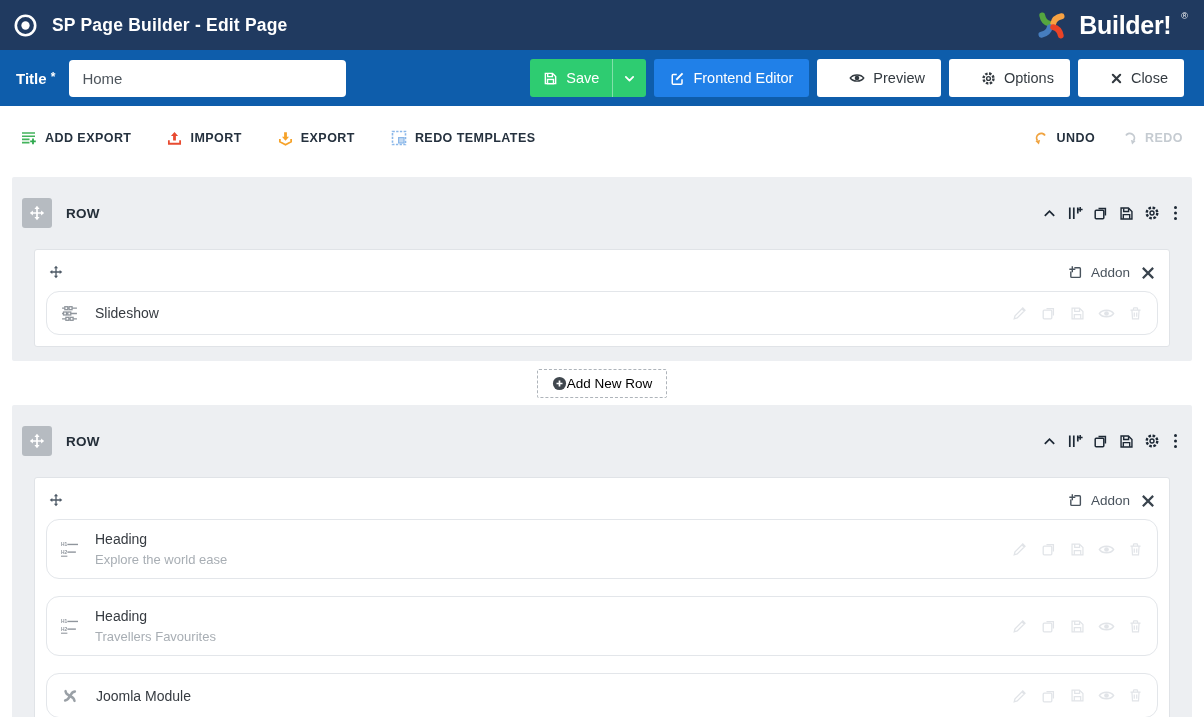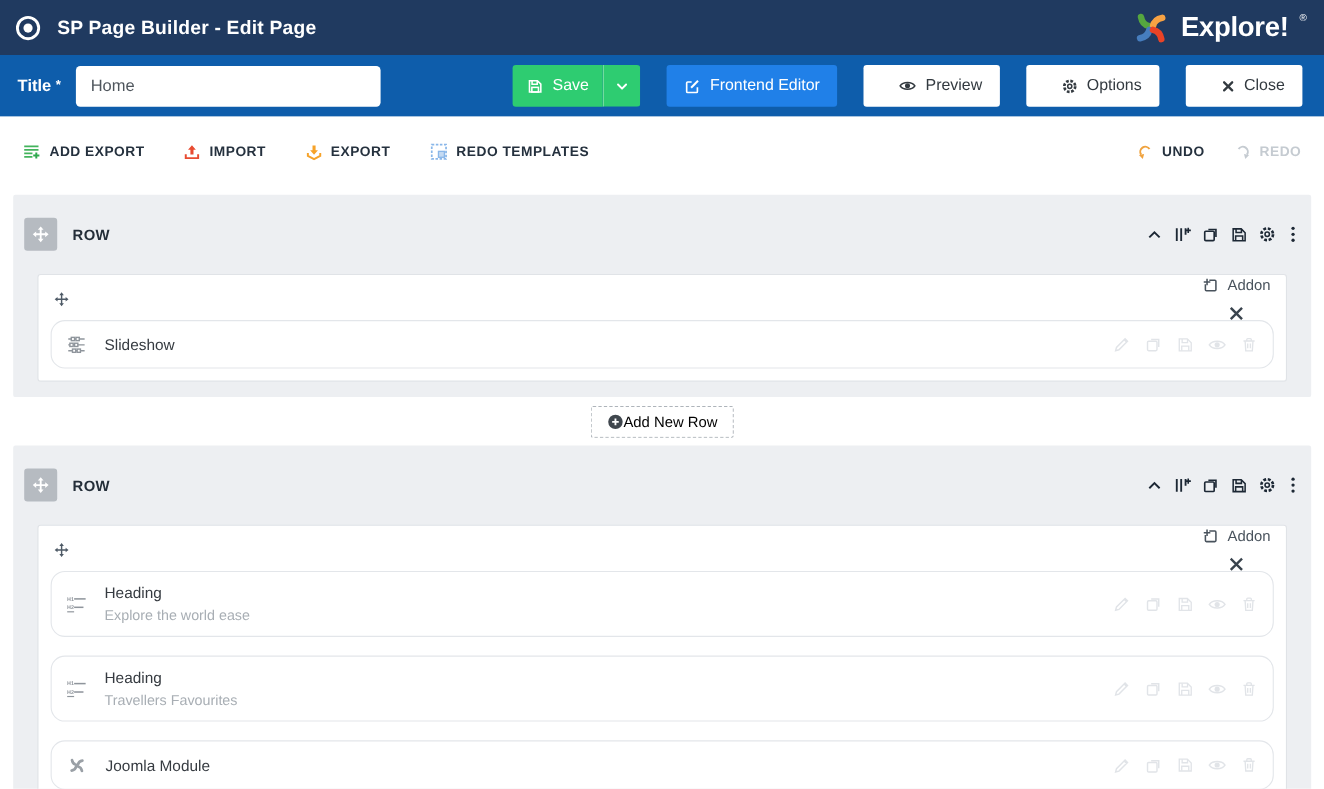--- a/index.html
+++ b/index.html
@@ -29,21 +29,21 @@
     display:flex; align-items:center; gap:14px;
     padding:0 20px 0 16px;
   }
   .title-label { color:#fff; font-weight:700; font-size:15px; white-space:nowrap; }
   .req { color:#fff; font-size:12px; vertical-align:top; }
   .title-input {
     width:277px; height:37px; border:none; border-radius:4px;
     padding:0 13px; font-size:15px; color:#4f565d;
     font-family:"Liberation Sans","DejaVu Sans",sans-serif; outline:none;
   }
-  .tb-actions { margin-left:auto; display:flex; gap:24px; align-items:center; }
+  .tb-actions { margin-left:auto; display:flex; gap:8px; align-items:center; }
   .btn {
     height:38px; border:none; display:inline-flex; align-items:center; gap:8px;
     font-size:14.5px; padding:0 16px; cursor:pointer; border-radius:3px;
     font-family:inherit; white-space:nowrap;
   }
   .btn-split { display:flex; }
   .btn-save { background:#2ecc71; color:#fff; border-radius:3px 0 0 3px; padding:0 13px; }
   .btn-caret { background:#2ecc71; color:#fff; border:none; border-left:1px solid rgba(255,255,255,.4);
     border-radius:0 3px 3px 0; padding:0 10px; height:38px; cursor:pointer; display:flex; align-items:center; }
   .btn-editor { background:#2080e8; color:#fff; }
@@ -76,21 +76,21 @@
   .row-tools { margin-left:auto; display:flex; align-items:center; gap:10px; color:#1d2835; }
   .row-tools .ic { cursor:pointer; display:flex; }
   .kebab { margin-left:3px; }
 
   .column-box {
     background:#fff; border:1px solid #e0e3e7; border-radius:3px;
     margin:0 22px; padding:9px 11px 11px;
   }
   .col-head { display:flex; align-items:center; height:26px; margin-bottom:6px; padding:0 3px; }
   .col-move { cursor:move; color:#4e5a66; background:none; border:none; padding:0; display:flex; }
-  .col-right { margin-left:auto; display:flex; align-items:center; gap:11px; color:#49535d;flex-direction:column; }
+  .col-right { margin-left:auto; display:flex; align-items:flex-end; gap:11px; color:#49535d; }
   .addon-add { display:flex; align-items:center; gap:8px; font-size:13.5px; color:#49535d;
     background:none; border:none; cursor:pointer; font-family:inherit; padding:0; }
   .wrench-btn { background:none; border:none; padding:0; cursor:pointer; color:#39434d; display:flex; }
 
   .addon-card {
     border:1px solid #e3e6ea; border-radius:13px; background:#fff;
     display:flex; align-items:center; padding:0 14px; min-height:44px; cursor:move;
   }
   .addon-card + .addon-card { margin-top:17px; }
   .addon-card.two-line { min-height:60px; padding-top:9px; padding-bottom:9px; }
@@ -123,21 +123,21 @@
   </div>
   <div class="brand">
     <span>
       <svg width="37" height="37" viewBox="0 0 44 44" fill="none" stroke-linecap="round" stroke-width="7">
         <path d="M20 20 Q12.5 18.5 11 10" stroke="#55a63f"></path>
         <path d="M24 20 Q25.5 12.5 34 11" stroke="#f7a243"></path>
         <path d="M20 24 Q18.5 31.5 10 33" stroke="#467dbe"></path>
         <path d="M24 24 Q31.5 25.5 33 34" stroke="#ea4326"></path>
       </svg>
     </span>
-    <span class="brand-text">Explore!</span>
+    <span class="brand-text">Builder!</span>
     <span class="brand-reg">®</span>
   </div>
 </header>
 
 <div class="titlebar">
   <span class="title-label">
     <span>Title</span> <span class="req">*</span>
   </span>
   <input class="title-input" value="Home" style="">
   <div class="tb-actions">

